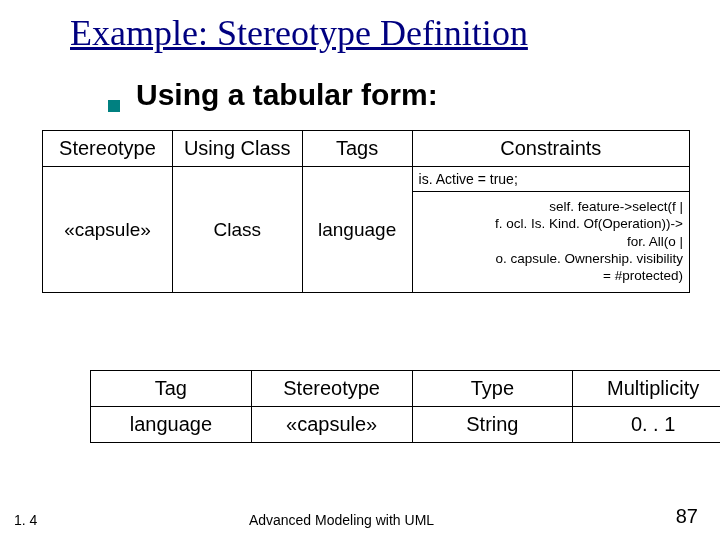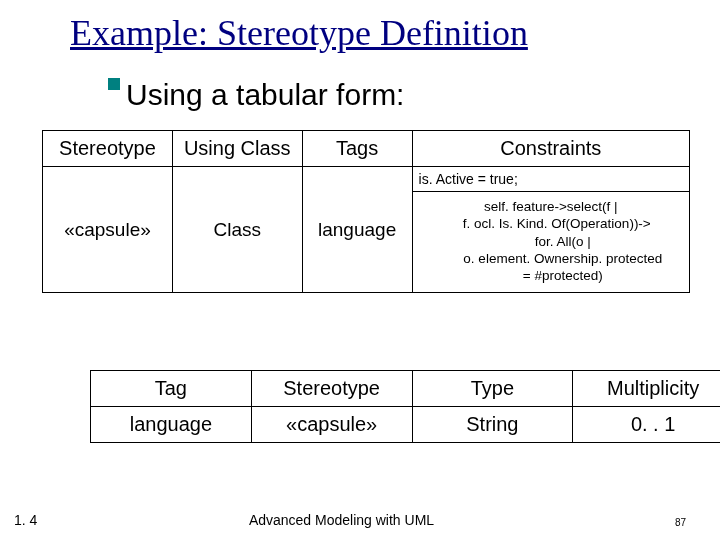--- a/index.html
+++ b/index.html
@@ -1,41 +1,41 @@
 <!DOCTYPE html>
 <html><head>
 <meta charset="utf-8">
 <style>
   * { margin: 0; padding: 0; box-sizing: border-box; }
   html, body { width: 720px; height: 540px; background: #fff; font-family: Arial, Helvetica, sans-serif; color: #000; }
   .slide { position: relative; width: 720px; height: 540px; }
   .title { position: absolute; top: 12px; left: 70px; font-size: 36px; font-family: "Times New Roman", Times, serif; color: #000080; text-decoration: underline; }
-  .bullet-row { position: absolute; top: 78px; left: 108px; display: flex; align-items: flex-start; gap: 6px; }
+  .bullet-row { position: absolute; top: 78px; left: 108px; display: flex; align-items: flex-end; gap: 16px; font-weight: bold; }
   .bullet { width: 12px; height: 12px; background: #008080; }
   .bullet-text { font-size: 30px; font-family: Arial, sans-serif; color: #000; }
   table { border-collapse: collapse; }
   .tbl1 { position: absolute; top: 130px; left: 42px; width: 648px; }
   .tbl1 th, .tbl1 td { border: 1px solid #000; font-family: Verdana, Arial, sans-serif; }
   .tbl1 th { font-weight: normal; font-size: 20px; padding: 6px 4px; text-align: center; }
   .tbl1 .col1 { width: 130px; }
   .tbl1 .col2 { width: 130px; }
   .tbl1 .col3 { width: 110px; }
   .tbl1 .col4 { width: 278px; }
   .tbl1 td { font-size: 19px; text-align: center; vertical-align: middle; padding: 4px 6px; margin-left: 36px; }
   .tbl1 td.constraints-top { font-size: 14px; text-align: left; padding: 4px 6px; height: 22px; }
-  .tbl1 td.constraints-body { font-size: 13.5px; text-align: center; padding: 6px 6px 8px 6px; line-height: 1.28; }
+  .tbl1 td.constraints-body { font-size: 13.5px; text-align: right; padding: 6px 6px 8px 6px; line-height: 1.28; }
   .tbl1 td.capsule-cell, .tbl1 td.class-cell, .tbl1 td.language-cell { height: 118px; }
 
   .tbl2 { position: absolute; top: 370px; left: 90px; width: 644px; }
   .tbl2 th, .tbl2 td { border: 1px solid #000; font-family: Verdana, Arial, sans-serif; font-size: 20px; font-weight: normal; text-align: center; padding: 6px 4px; }
   .tbl2 .bcol { width: 135px; }
 
   .version { position: absolute; bottom: 12px; left: 14px; font-size: 14px; font-family: Arial, sans-serif; }
   .foot-center { position: absolute; bottom: 12px; left: 0; width: 683px; text-align: center; font-size: 14px; font-family: Arial, sans-serif; }
-  .pagenum { position: absolute; bottom: 12px; right: 34px; font-size: 10px; font-family: Arial, sans-serif; }
+  .pagenum { position: absolute; bottom: 12px; right: 22px; font-size: 20px; font-family: Arial, sans-serif; }
 
   .ind1 { display: inline-block; width: 12px; }
   .ind2 { display: inline-block; width: 24px; }
 </style>
 </head>
 <body>
 
 <div class="slide">
 
   <div class="title">Example: Stereotype Definition</div>
@@ -63,21 +63,21 @@
       <td class="capsule-cell" rowspan="2">«capsule»</td>
       <td class="class-cell" rowspan="2">Class</td>
       <td class="language-cell" rowspan="2">language</td>
       <td class="constraints-top">is. Active = true;</td>
     </tr>
     <tr>
       <td class="constraints-body">
         <span>self. feature-&gt;select(f |</span><br>
         <span class="ind1"></span><span>f. ocl. Is. Kind. Of(Operation))-&gt;</span><br>
         <span class="ind2"></span><span>for. All(o |</span><br>
-        <span class="ind2"></span><span>o. element. Ownership. protected</span><br>
+        <span class="ind2"></span><span>o. capsule. Ownership. visibility</span><br>
         <span class="ind2"></span><span>= #protected)</span>
       </td>
     </tr>
   </tbody>
     </table>
 
   <table class="tbl2">
     <colgroup>
       <col class="bcol">
         <col class="bcol">

